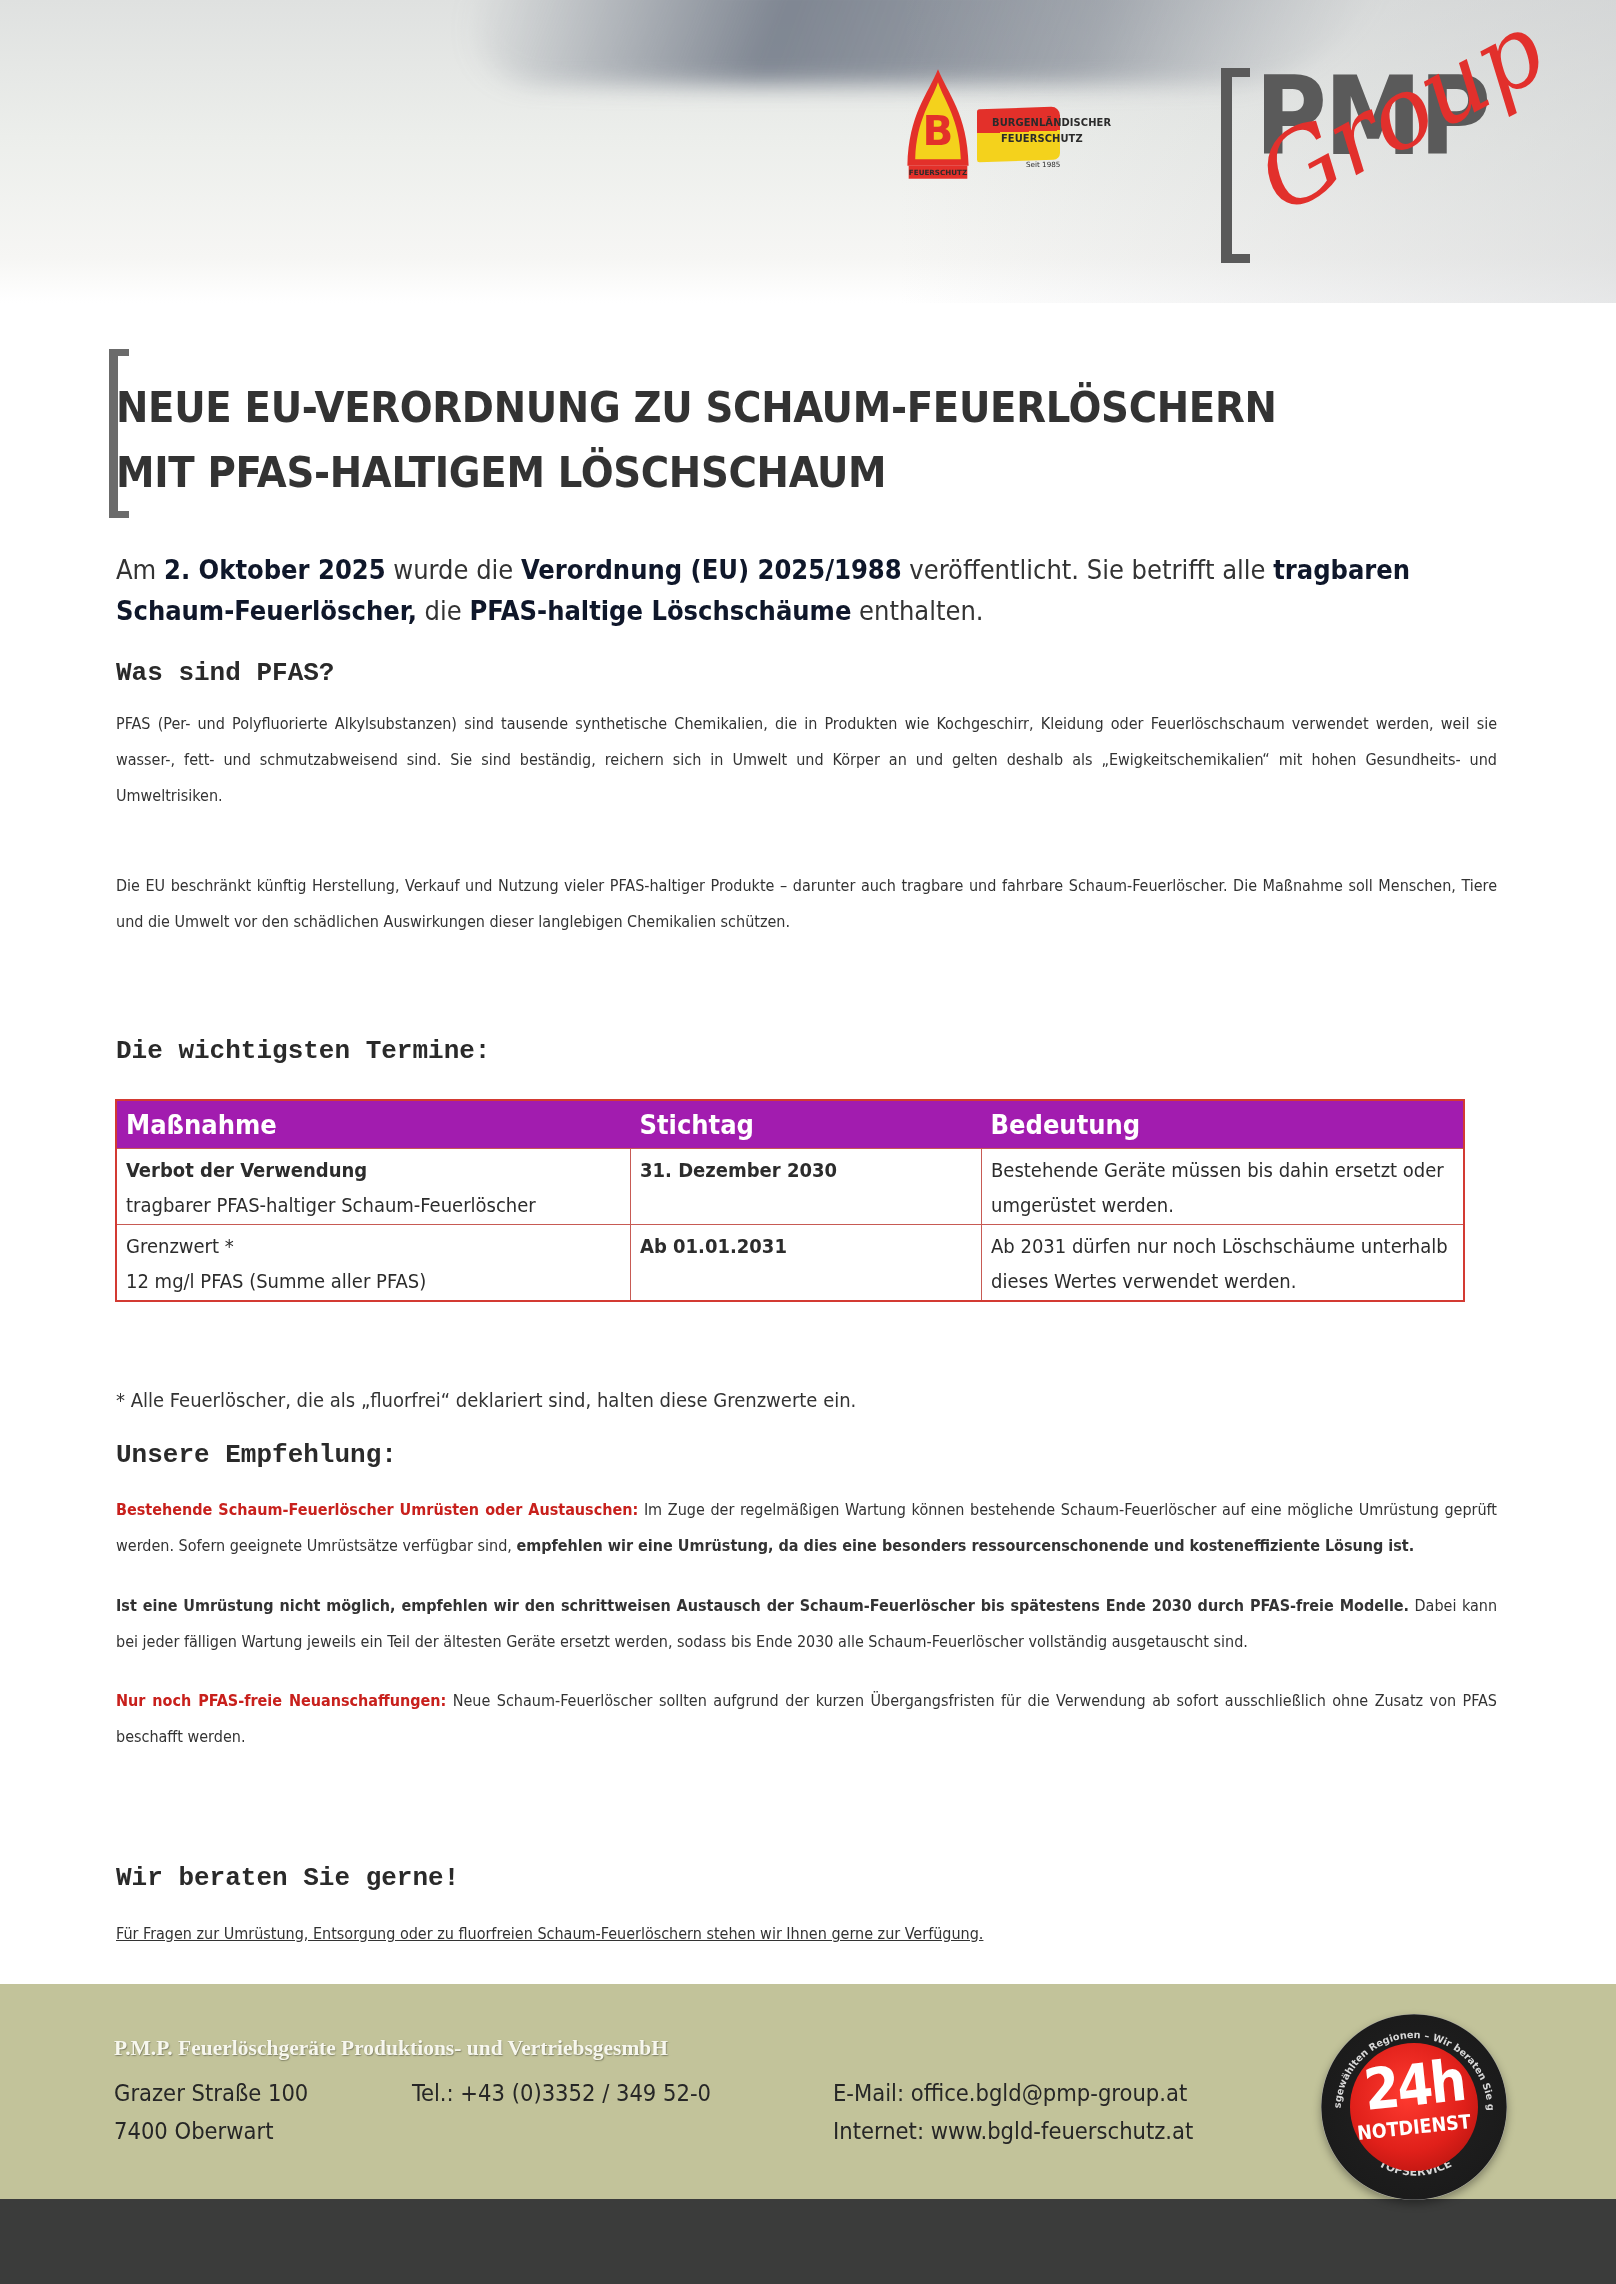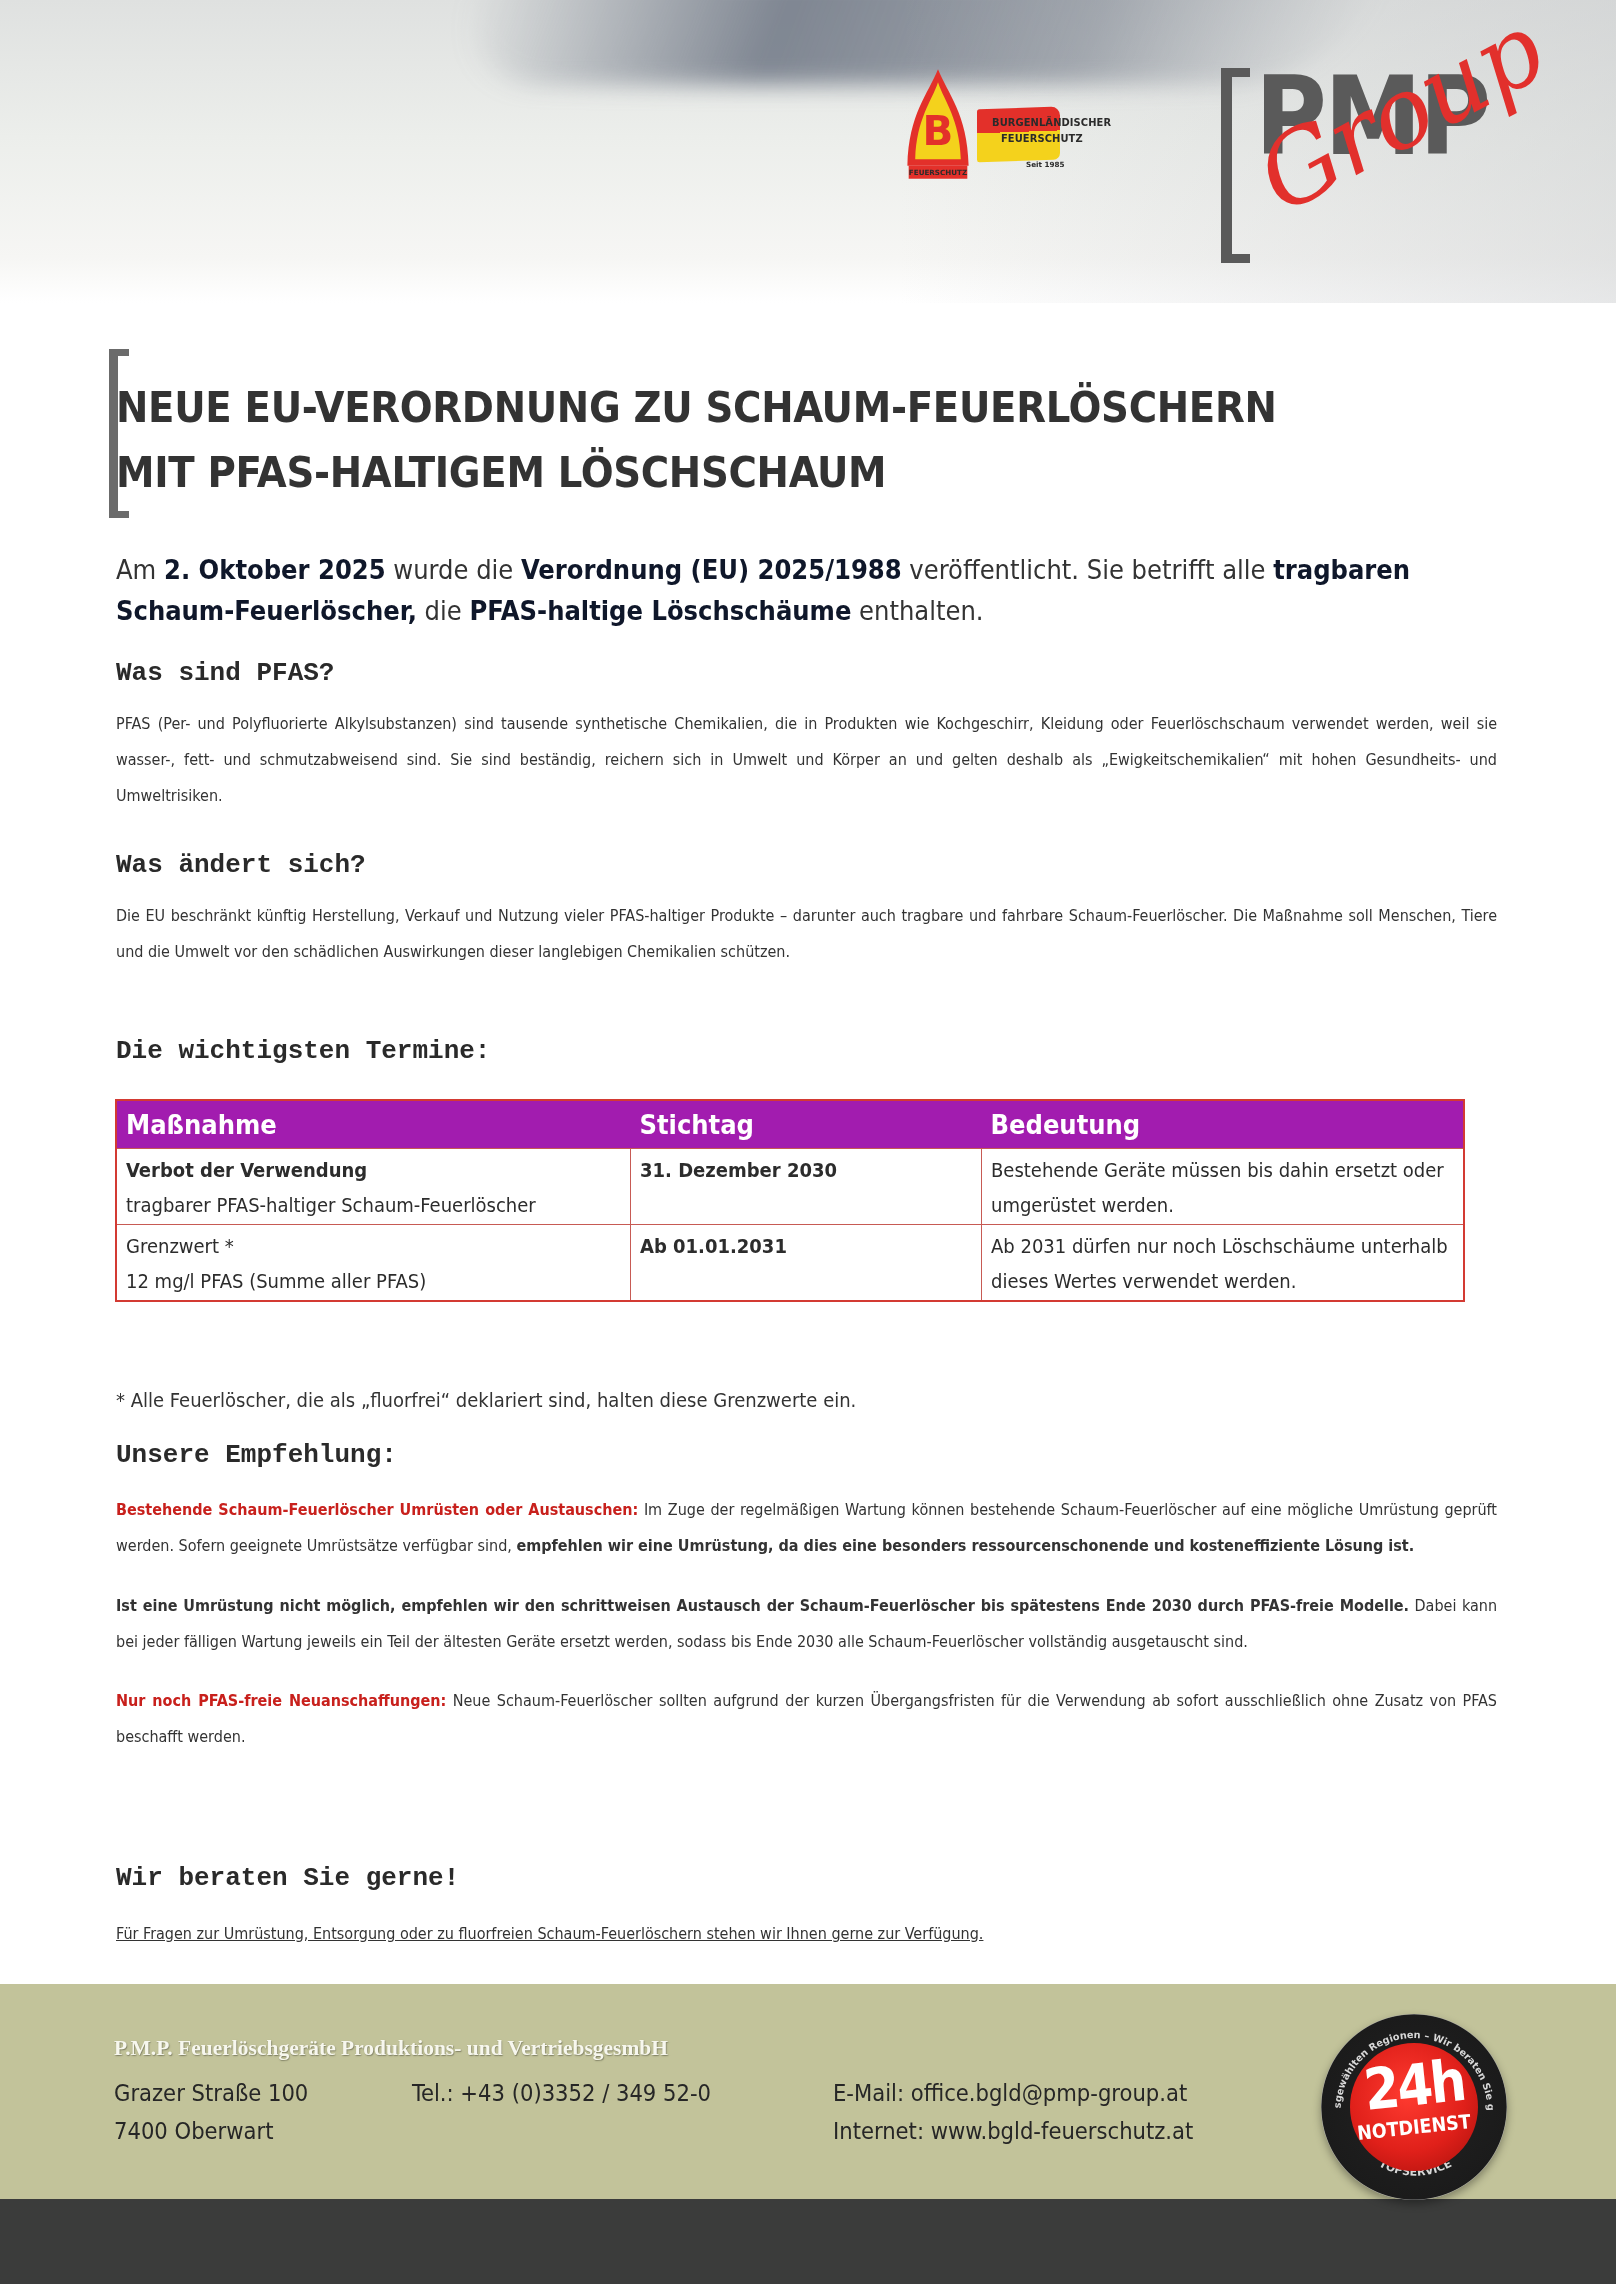--- a/index.html
+++ b/index.html
@@ -37,21 +37,21 @@
     background: linear-gradient(180deg, #e3302a 0%, #e3302a 45%, #f4d21c 45%, #f4d21c 100%);
     border-radius: 2.6px 9px 6.5px 2.6px;
     transform: skewY(-2deg);
   }
   .bf-line1, .bf-line2 {
     position: absolute; font-family: "DejaVu Sans Condensed", "DejaVu Sans", sans-serif;
     font-weight: bold; font-size: 11px; color: #2b2b2b; letter-spacing: 0.1px; white-space: nowrap;
   }
   .bf-line1 { left: 90px; top: 48px; }
   .bf-line2 { left: 99px; top: 64px; }
-  .bf-since { position: absolute; left: 124px; top: 92px; font-size: 7.2px; font-weight: bold; color: #2b2b2b; white-space: nowrap; }
+  .bf-since { position: absolute; left: 124px; top: 92px; font-size: 7.2px; font-weight: normal; color: #2b2b2b; white-space: nowrap; }
   
   .pmp-logo { position: absolute; left: 1221px; top: 68px; width: 300px; height: 199px; }
   .pmp-bracket {
     position: absolute; left: 0; top: 0; width: 11.7px; height: 195px;
     border: 0 solid #5a5a5a; border-left-width: 11.7px; border-top-width: 9px; border-bottom-width: 9px;
     box-sizing: border-box; width: 29px;
     border-right: none;
   }
   .pmp-text {
     position: absolute; left: 34px; top: -6.5px;
@@ -190,21 +190,20 @@
 <div class="content lead">
   <span>Am </span><b>2. Oktober 2025</b><span> wurde die </span><b>Verordnung (EU) 2025/1988</b><span> veröffentlicht. Sie betrifft alle </span><b>tragbaren Schaum-Feuerlöscher,</b><span> die </span><b>PFAS-haltige Löschschäume</b><span> enthalten.</span>
 </div>
 
 <div class="content" style="top:658px;">
   <h2>Was sind PFAS?</h2>
   <p class="body-text" style="margin-top:18px;">PFAS (Per- und Polyfluorierte Alkylsubstanzen) sind tausende synthetische Chemikalien, die in Produkten wie Kochgeschirr, Kleidung oder Feuerlöschschaum verwendet werden, weil sie wasser-, fett- und schmutzabweisend sind. Sie sind beständig, reichern sich in Umwelt und Körper an und gelten deshalb als „Ewigkeitschemikalien“ mit hohen Gesundheits- und Umweltrisiken.</p>
 </div>
 
 <div class="content" style="top:850px;">
-  <h2>Was ändert sich?</h2>
   <p class="body-text" style="margin-top:18px;">Die EU beschränkt künftig Herstellung, Verkauf und Nutzung vieler PFAS-haltiger Produkte – darunter auch tragbare und fahrbare Schaum-Feuerlöscher. Die Maßnahme soll Menschen, Tiere und die Umwelt vor den schädlichen Auswirkungen dieser langlebigen Chemikalien schützen.</p>
 </div>
 
 <div class="content" style="top:1036px;">
   <h2>Die wichtigsten Termine:</h2>
 </div>
 
 <table class="terms-table">
   <thead>
     <tr>

